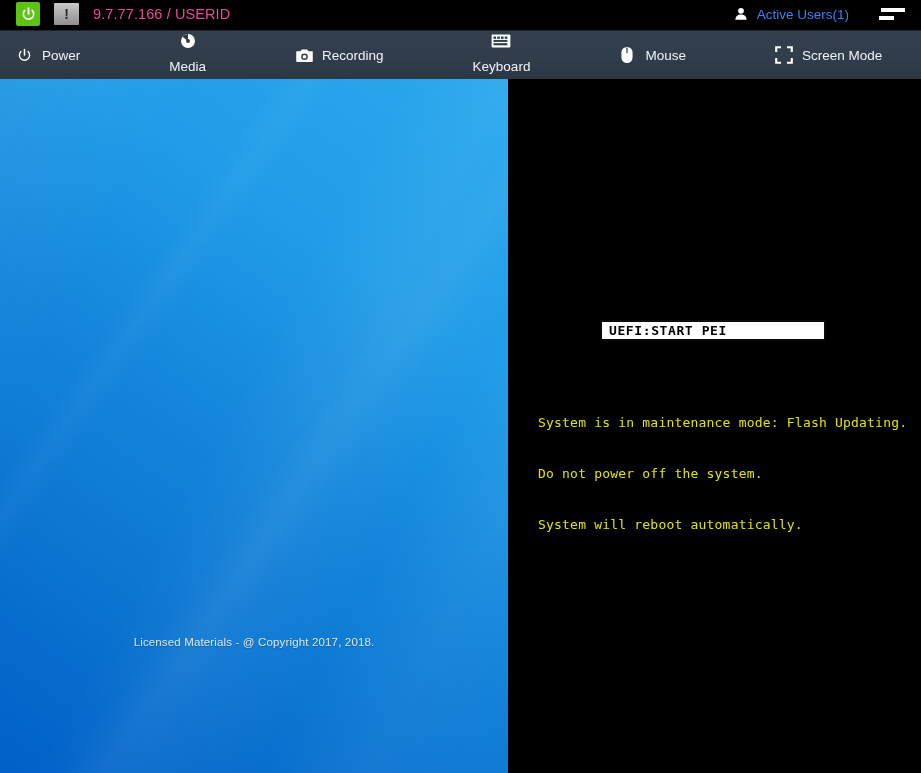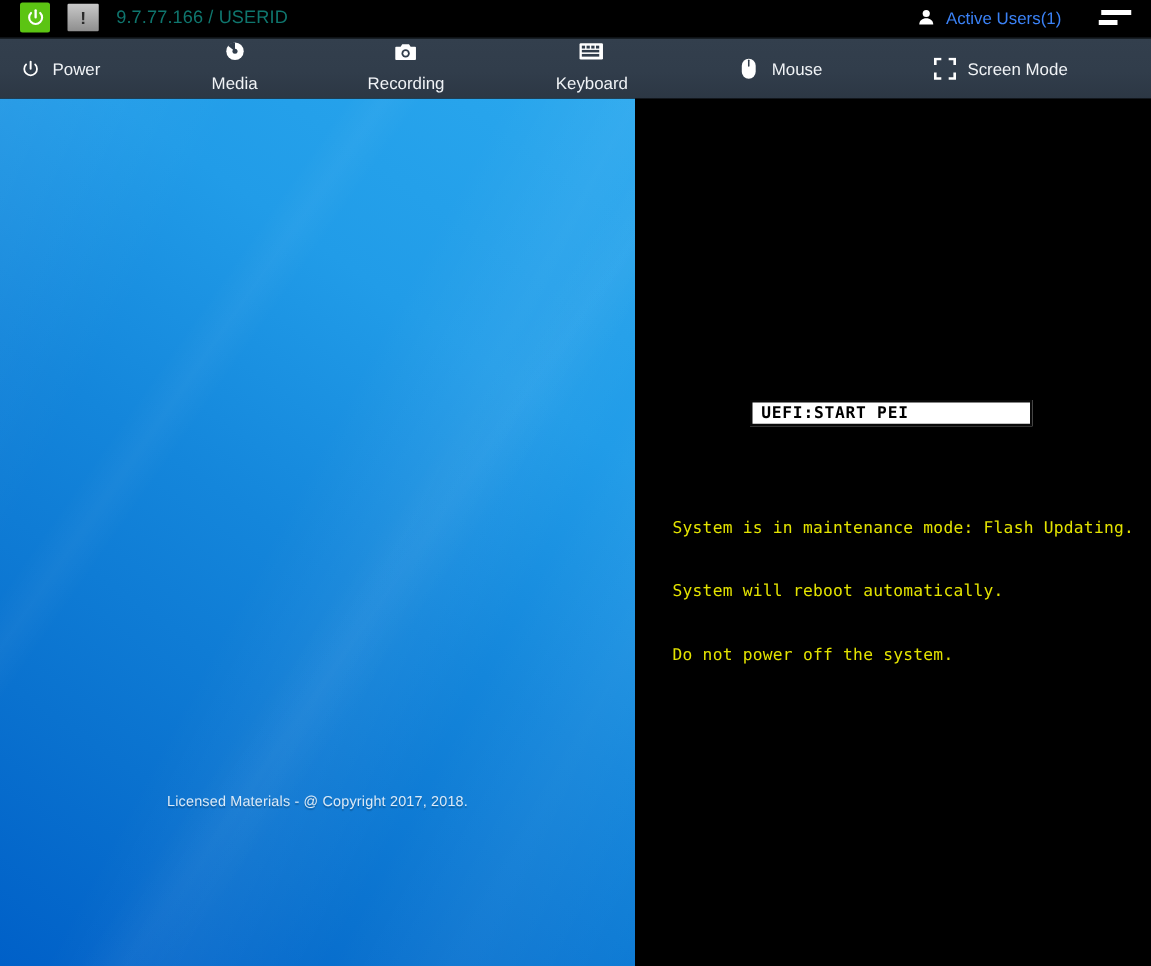--- a/index.html
+++ b/index.html
@@ -28,21 +28,21 @@
     width:25px; height:22px; margin-left:14px;
     background:linear-gradient(to bottom,#c9c9c9,#8e8e8e);
     display:flex; align-items:center; justify-content:center;
     border-radius:1px;
   }
   .warn-badge span {
     color:#2a2a2a; font-size:14px; font-weight:bold; line-height:1;
     font-family:"Liberation Sans", sans-serif;
   }
   .tb-host {
-    margin-left:14px; color:#0f766e; font-size:14.5px;
+    margin-left:14px; color:#ec4899; font-size:14.5px;
     letter-spacing:0.1px; white-space:nowrap;
   }
   .tb-right {
     margin-left:auto; display:flex; align-items:center;
     padding-right:16px; gap:0;
   }
   .users-wrap { display:flex; align-items:center; gap:7px; }
   .user-icon { display:block; }
   .users-label { color:#3b82f6; font-size:13.5px; white-space:nowrap; }
   .menu-btn {
@@ -63,21 +63,21 @@
   }
   .tool {
     display:flex; align-items:center; gap:8px;
     height:100%; padding:0 0 0 0; cursor:default;
     color:#eef2f6;
   }
   .tool .tlabel { font-size:13.5px; white-space:nowrap; color:#f0f3f6; }
   .tool .ticon { display:flex; align-items:center; justify-content:center; width:20px; height:20px; }
   .tool.t-power   { margin-left:14px; }
   .tool.t-media   { margin-left:45px;flex-direction:column; }
-  .tool.t-record  { margin-left:44px;flex-direction:column; }
+  .tool.t-record  { margin-left:44px; }
   .tool.t-keyb    { margin-left:45px;flex-direction:column; }
   .tool.t-mouse   { margin-left:43px; }
   .tool.t-screen  { margin-left:44px; }
 
   
   .stage {
     position:absolute; left:0; top:79px; width:921px; height:694px;
     background:#000;
   }
 
@@ -249,20 +249,20 @@
     </div>
 
     <div class="console">
 
       <div class="uefi-box">
         <span class="uefi-text">UEFI:START PEI</span>
       </div>
 
       <div class="bios-msgs">
         <div>System is in maintenance mode: Flash Updating.</div>
+        <div>Do not power off the system.</div>
         <div>System will reboot automatically.</div>
-        <div>Do not power off the system.</div>
       </div>
 
     </div>
   </div>
 
 </div>
 
 </body></html>

